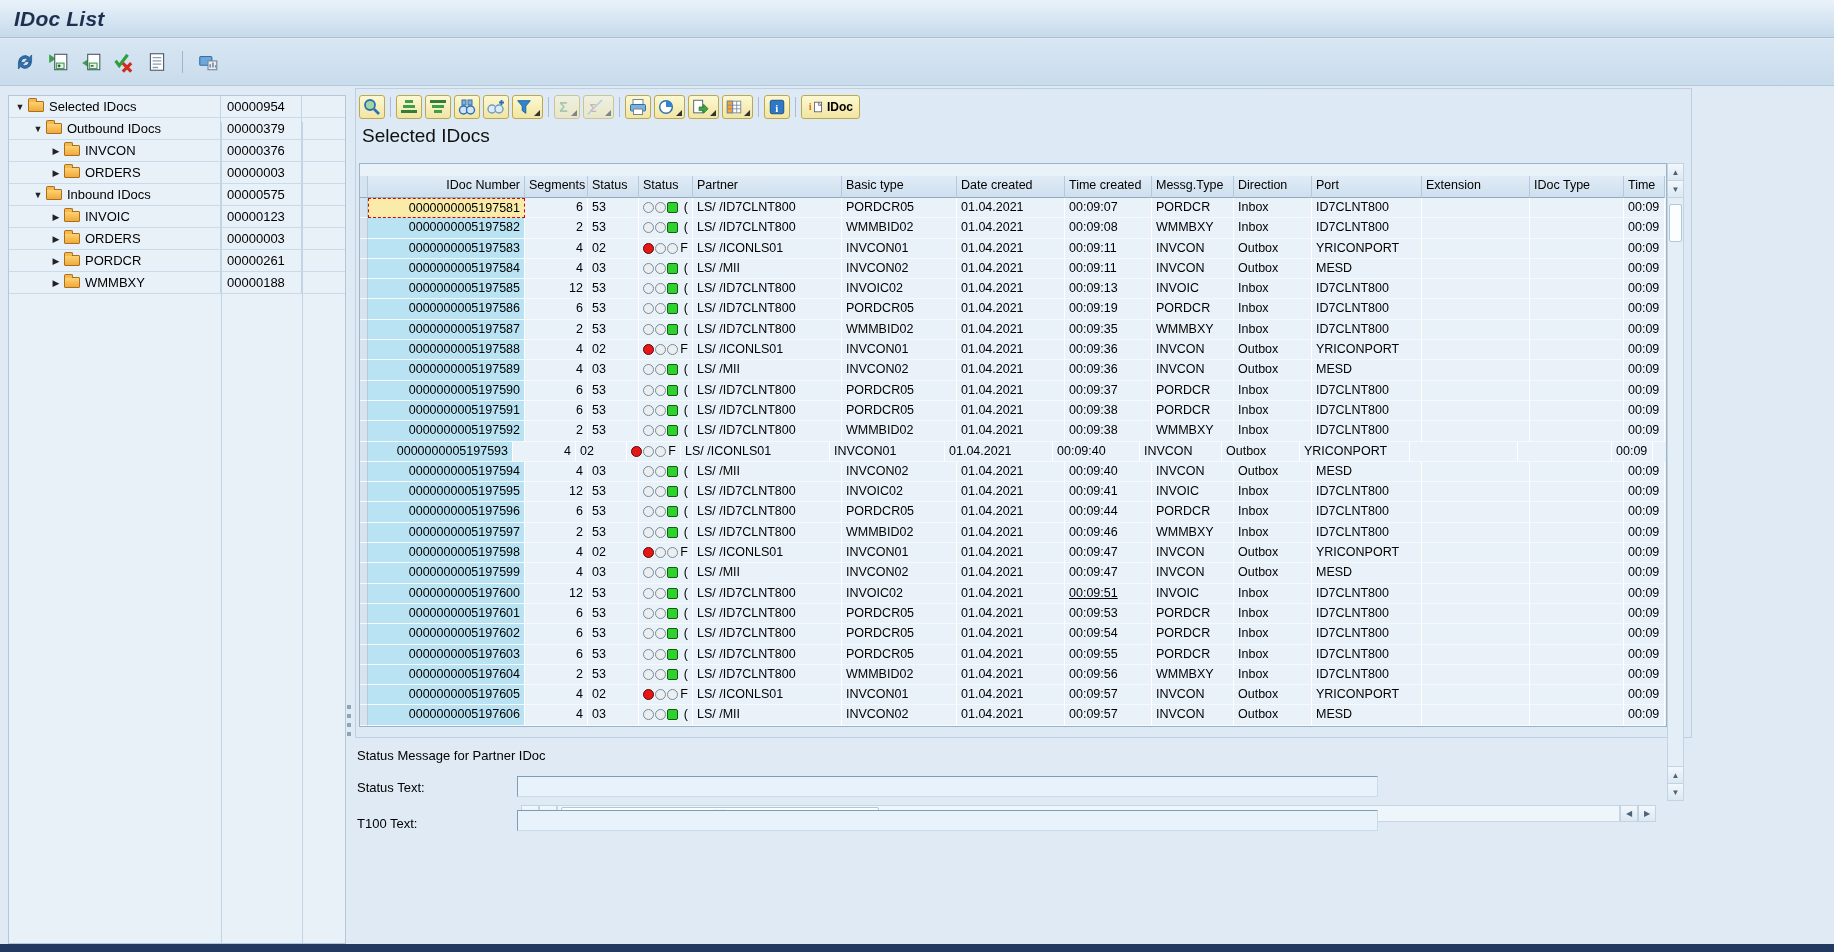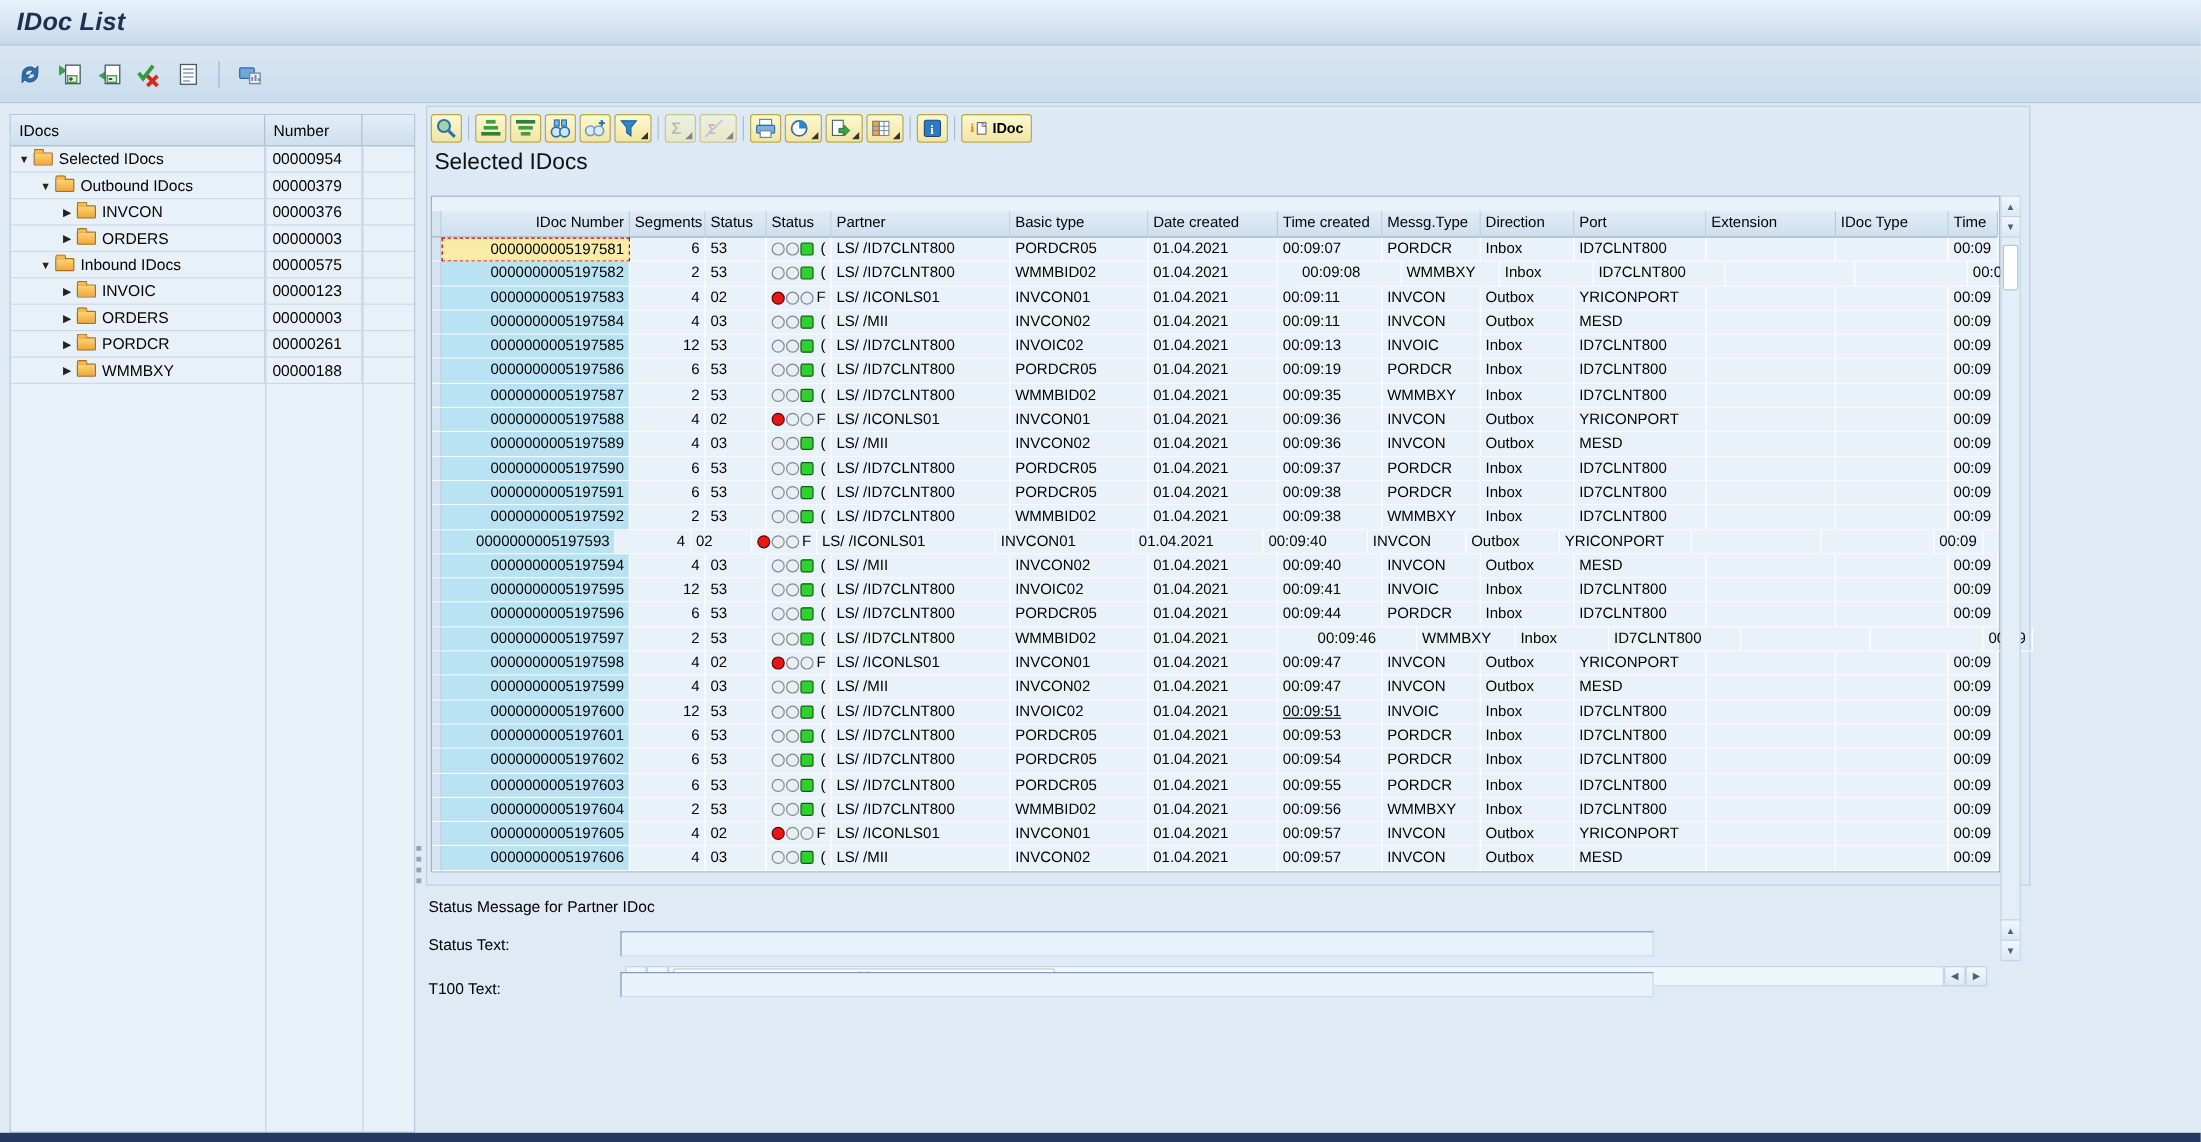--- a/index.html
+++ b/index.html
@@ -178,25 +178,20 @@
   <span class="tbicon">
     <svg width="22" height="22" viewBox="0 0 20 20">
         <rect x="2.5" y="5" width="11" height="8" rx="1" fill="#6fa8d8" stroke="#2e6fb0"></rect>
         <rect x="10" y="9" width="8" height="8" fill="#e9eef3" stroke="#74869a"></rect>
         <path d="M12 15v-3M14.5 15v-4.5M17 15v-2" stroke="#74869a" stroke-width="1.4"></path>
       </svg>
   </span>
 </div>
 
 <div class="tree-panel">
-  <div class="tree-head">
-    <div class="hc c1">IDocs</div>
-    <div class="hc c2">Number</div>
-    <div class="hc c3"></div>
-  </div>
   <div id="tree-body">
       <div class="tree-row">
         <div class="cell1" style="padding-left: 6px;">
           <span class="twisty">▼</span>
           <span class="folder"></span>
           <span class="tree-label">Selected IDocs</span>
         </div>
         <div class="cell2">00000954</div>
         <div class="cell3"></div>
       </div>
@@ -437,21 +432,21 @@
             <span class="lightbox">
               <span class="lb"></span>
               <span class="lb"></span>
               <span class="lb on-green"></span>
             </span>
             <span class="ovf">(</span>
           </div>
           <div class="gcell" style="width: 149px;">LS/  /ID7CLNT800</div>
           <div class="gcell" style="width: 115px;">WMMBID02</div>
           <div class="gcell" style="width: 108px;">01.04.2021</div>
-          <div class="gcell" style="width: 87px; margin-left: 16px;">00:09:08</div>
+          <div class="gcell" style="width: 87px;">00:09:08</div>
           <div class="gcell" style="width: 82px;">WMMBXY</div>
           <div class="gcell" style="width: 78px;">Inbox</div>
           <div class="gcell" style="width: 110px;">ID7CLNT800</div>
           <div class="gcell" style="width: 108px;"></div>
           <div class="gcell" style="width: 94px;"></div>
           <div class="gcell" style="width: 41px;">00:09</div>
         </div>
         <div class="grow">
           <div class="gcell leader" style="width: 8px;"></div>
           <div class="gcell r key" style="width: 157px;">0000000005197583</div>
@@ -797,21 +792,21 @@
             <span class="lightbox">
               <span class="lb"></span>
               <span class="lb"></span>
               <span class="lb on-green"></span>
             </span>
             <span class="ovf">(</span>
           </div>
           <div class="gcell" style="width: 149px;">LS/  /ID7CLNT800</div>
           <div class="gcell" style="width: 115px;">WMMBID02</div>
           <div class="gcell" style="width: 108px;">01.04.2021</div>
-          <div class="gcell" style="width: 87px; margin-left: 29px;">00:09:46</div>
+          <div class="gcell" style="width: 87px;">00:09:46</div>
           <div class="gcell" style="width: 82px;">WMMBXY</div>
           <div class="gcell" style="width: 78px;">Inbox</div>
           <div class="gcell" style="width: 110px;">ID7CLNT800</div>
           <div class="gcell" style="width: 108px;"></div>
           <div class="gcell" style="width: 94px;"></div>
           <div class="gcell" style="width: 41px;">00:09</div>
         </div>
         <div class="grow">
           <div class="gcell leader" style="width: 8px;"></div>
           <div class="gcell r key" style="width: 157px;">0000000005197598</div>

